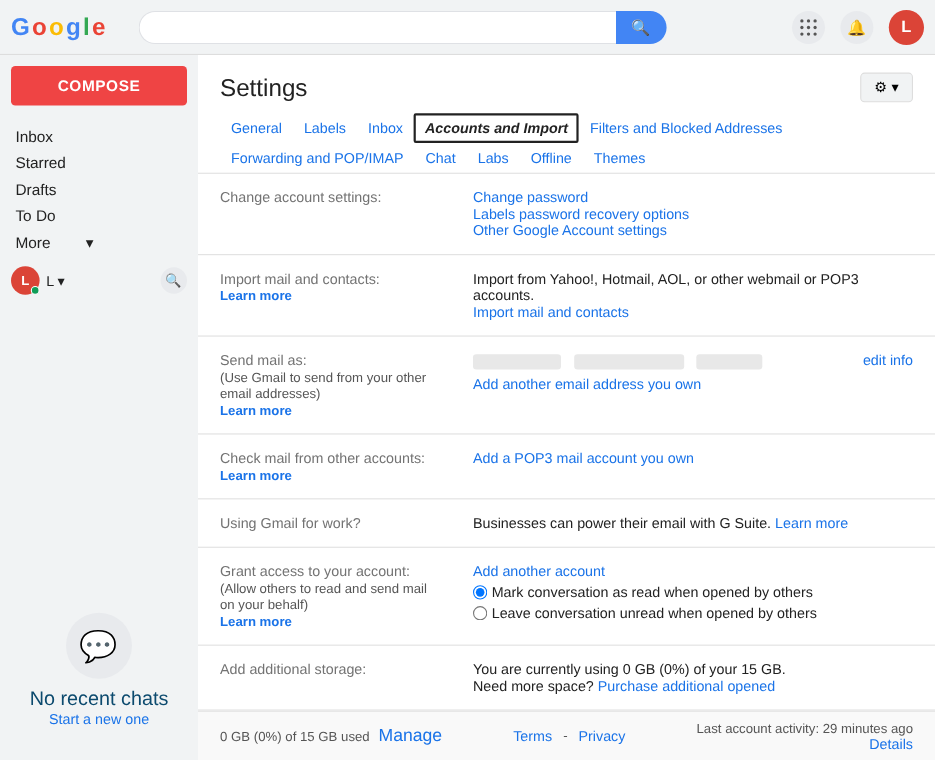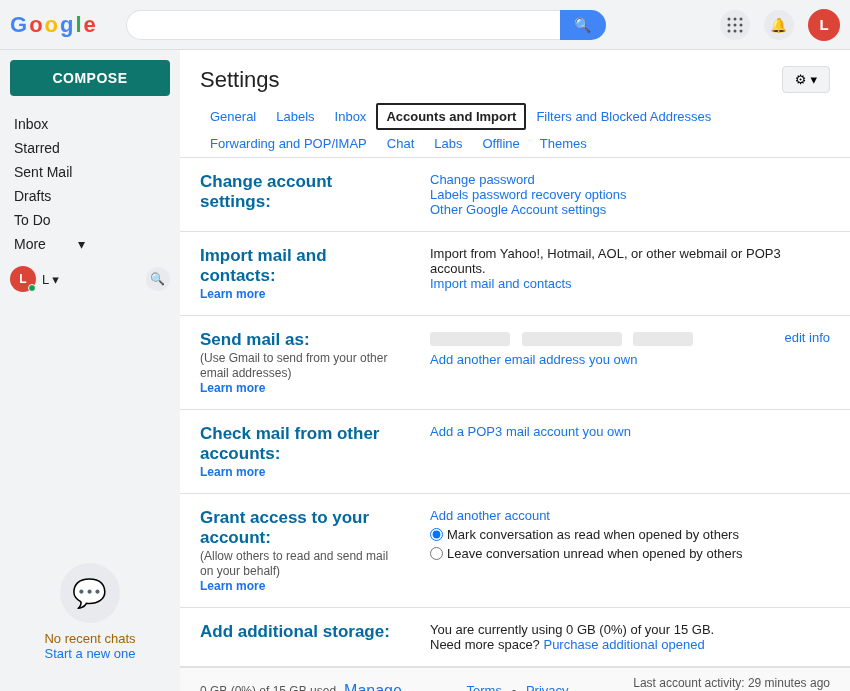--- a/index.html
+++ b/index.html
@@ -35,21 +35,21 @@
 
     
     .main { display: flex; height: calc(691px - 50px); }
 
     
     .sidebar {
       width: 180px; min-width: 180px; background: #f1f3f4; padding: 10px 0;
       display: flex; flex-direction: column; overflow: hidden;
     }
     .compose-btn {
-      margin: 0 10px 16px 10px; background: #0f766e; color: #fff; border: none;
+      margin: 0 10px 16px 10px; background: #ef4444; color: #fff; border: none;
       border-radius: 4px; padding: 10px 18px; font-size: 14px; font-weight: 700;
       cursor: pointer; letter-spacing: 0.5px;
     }
     .sidebar-nav { display: flex; flex-direction: column; }
     .sidebar-item {
       padding: 4px 14px; cursor: pointer; display: flex; align-items: center; gap: 6px;
       font-size: 14px; color: #222; border-radius: 0 20px 20px 0; margin-right: 14px;
     }
     .sidebar-item.more { color: #222; gap: 32px; }
 
@@ -76,21 +76,21 @@
     
     .sidebar-chat {
       margin-top: auto; padding: 10px 14px; text-align: center; flex: 1;
       display: flex; flex-direction: column; align-items: center; justify-content: flex-end;
       padding-bottom: 20px;
     }
     .chat-bubble-icon {
       width: 60px; height: 60px; border-radius: 50%; background: #e8eaed;
       display: flex; align-items: center; justify-content: center; font-size: 28px; color: #bbb;
     }
-    .chat-no-recent { font-size: 13px; color: #a16207; margin-top: 8px; }
+    .chat-no-recent { font-size: 18px; color: #0c4a6e; margin-top: 8px; }
     .chat-start-link { color: #1a73e8; font-size: 13px; cursor: pointer; }
 
     
     .content { flex: 1; background: #fff; overflow-y: auto; }
 
     
     .settings-header {
       display: flex; align-items: center; justify-content: space-between;
       padding: 16px 20px 0 20px;
     }
@@ -104,29 +104,29 @@
     .tabs-row {
       padding: 10px 20px 0 20px; border-bottom: 1px solid #e0e0e0;
       display: flex; flex-wrap: wrap; gap: 0;
     }
     .tab {
       padding: 6px 10px; font-size: 13px; color: #1a73e8; cursor: pointer;
       text-decoration: none; white-space: nowrap;
     }
     .tab.active {
       color: #222; font-weight: 600; border: 2px solid #222;
-      border-radius: 2px; padding: 4px 8px;
+      border-radius: 2px; padding: 4px 8px; font-style: italic;
     }
 
     
     .settings-table { width: 100%; border-collapse: collapse; }
     .settings-table tr { border-bottom: 1px solid #e0e0e0; }
     .settings-table td { padding: 14px 20px; vertical-align: top; }
     .settings-table td:first-child { width: 230px; font-weight: 700; font-size: 13px; }
-    .section-label { font-weight: 700; font-size: 17px; color: #0369a1; }
+    .section-label { font-weight: 400; font-size: 13px; color: #737373; }
     .section-sub { font-weight: 400; font-size: 12px; color: #555; }
     .link-blue { color: #1a73e8; cursor: pointer; text-decoration: none; font-size: 13px; }
     .link-small { font-size: 12px; }
     .blurred-bar {
       display: inline-block; background: #e8e8e8; height: 14px; border-radius: 3px;
       vertical-align: middle;
     }
     .edit-info-link { color: #1a73e8; cursor: pointer; font-size: 13px; float: right; }
     .radio-row { display: flex; align-items: center; gap: 4px; margin: 4px 0; font-size: 13px; }
     input[type=radio] { cursor: pointer; }
@@ -183,23 +183,20 @@
     <button class="compose-btn">COMPOSE</button>
 
     <div class="sidebar-nav">
       <div class="sidebar-item">
         <span>Inbox</span>
       </div>
       <div class="sidebar-item">
         <span>Starred</span>
       </div>
       <div class="sidebar-item">
-        <span>Sent Mail</span>
-      </div>
-      <div class="sidebar-item">
         <span>Drafts</span>
       </div>
       <div class="sidebar-item">
         <span>To Do</span>
       </div>
       <div class="sidebar-item more">
         <span>More</span>
         <span>▾</span>
       </div>
     </div>
@@ -293,20 +290,27 @@
         <td>
           <span class="section-label">Check mail from other accounts:</span>
           <br>
           <a class="link-blue link-small">Learn more</a>
         </td>
         <td>
           <a class="link-blue">Add a POP3 mail account you own</a>
         </td>
       </tr>
 
+      <tr>
+        <td><span class="section-label">Using Gmail for work?</span></td>
+        <td>
+          <span>Businesses can power their email with G Suite.</span>
+          <a class="link-blue">Learn more</a>
+        </td>
+      </tr>
 
       <tr>
         <td>
           <span class="section-label">Grant access to your account:</span>
           <br>
           <span class="section-sub">(Allow others to read and send mail on your behalf)</span>
           <br>
           <a class="link-blue link-small">Learn more</a>
         </td>
         <td>

